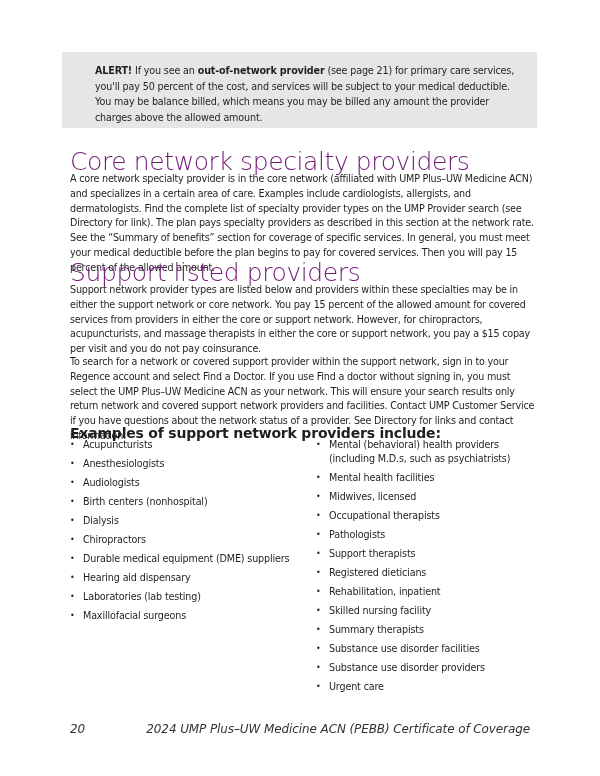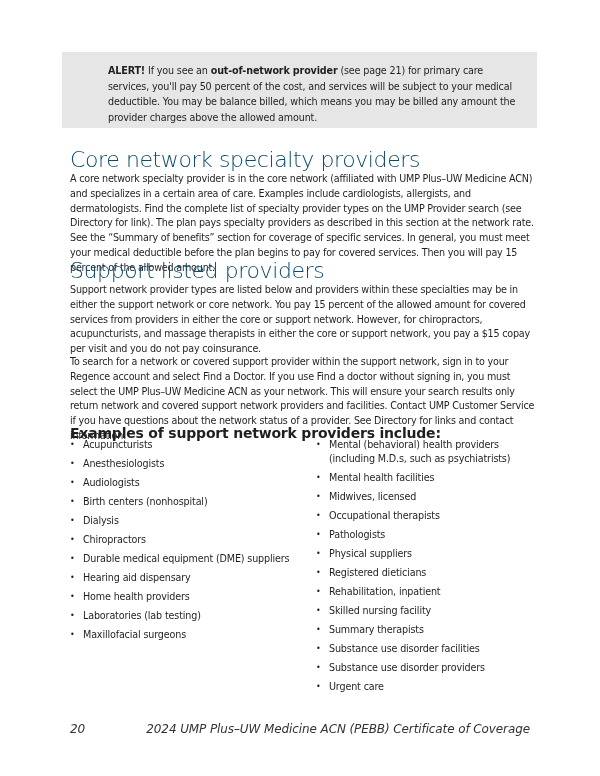--- a/index.html
+++ b/index.html
@@ -16,34 +16,34 @@
       overflow: hidden;
     }
     .alert-box {
       position: absolute;
       left: 62px;
       top: 52px;
       width: 475px;
       height: 76px;
       background: #e6e6e6;
       box-sizing: border-box;
-      padding: 11px 20px 0 46px;
+      padding: 11px 20px 0 33px;
       font-size: 9.6px;
       line-height: 15.5px;
       letter-spacing: -0.15px;
     }
     .alert-box b { font-weight: bold; }
     .heading {
       position: absolute;
       left: 70px;
       font-family: "DejaVu Sans", sans-serif;
       font-weight: 300;
-      font-size: 22px;
+      font-size: 25px;
       letter-spacing: -0.4px;
-      color: #0c4a6e;
+      color: #701a75;
       margin: 0;
       white-space: nowrap;
     }
     .para {
       position: absolute;
       left: 70px;
       width: 470px;
       font-size: 9.6px;
       line-height: 14.8px;
       letter-spacing: -0.2px;
@@ -109,32 +109,31 @@
 
 <ul class="col left">
   <li>Acupuncturists</li>
   <li>Anesthesiologists</li>
   <li>Audiologists</li>
   <li>Birth centers (nonhospital)</li>
   <li>Dialysis</li>
   <li>Chiropractors</li>
   <li>Durable medical equipment (DME) suppliers</li>
   <li>Hearing aid dispensary</li>
-  <li>Home health providers</li>
   <li>Laboratories (lab testing)</li>
   <li>Maxillofacial surgeons</li>
 </ul>
 
 <ul class="col right">
   <li>Mental (behavioral) health providers (including M.D.s, such as psychiatrists)</li>
   <li>Mental health facilities</li>
   <li>Midwives, licensed</li>
   <li>Occupational therapists</li>
   <li>Pathologists</li>
-  <li>Physical suppliers</li>
+  <li>Support therapists</li>
   <li>Registered dieticians</li>
   <li>Rehabilitation, inpatient</li>
   <li>Skilled nursing facility</li>
   <li>Summary therapists</li>
   <li>Substance use disorder facilities</li>
   <li>Substance use disorder providers</li>
   <li>Urgent care</li>
 </ul>
 
 <div class="footer page">20</div>

